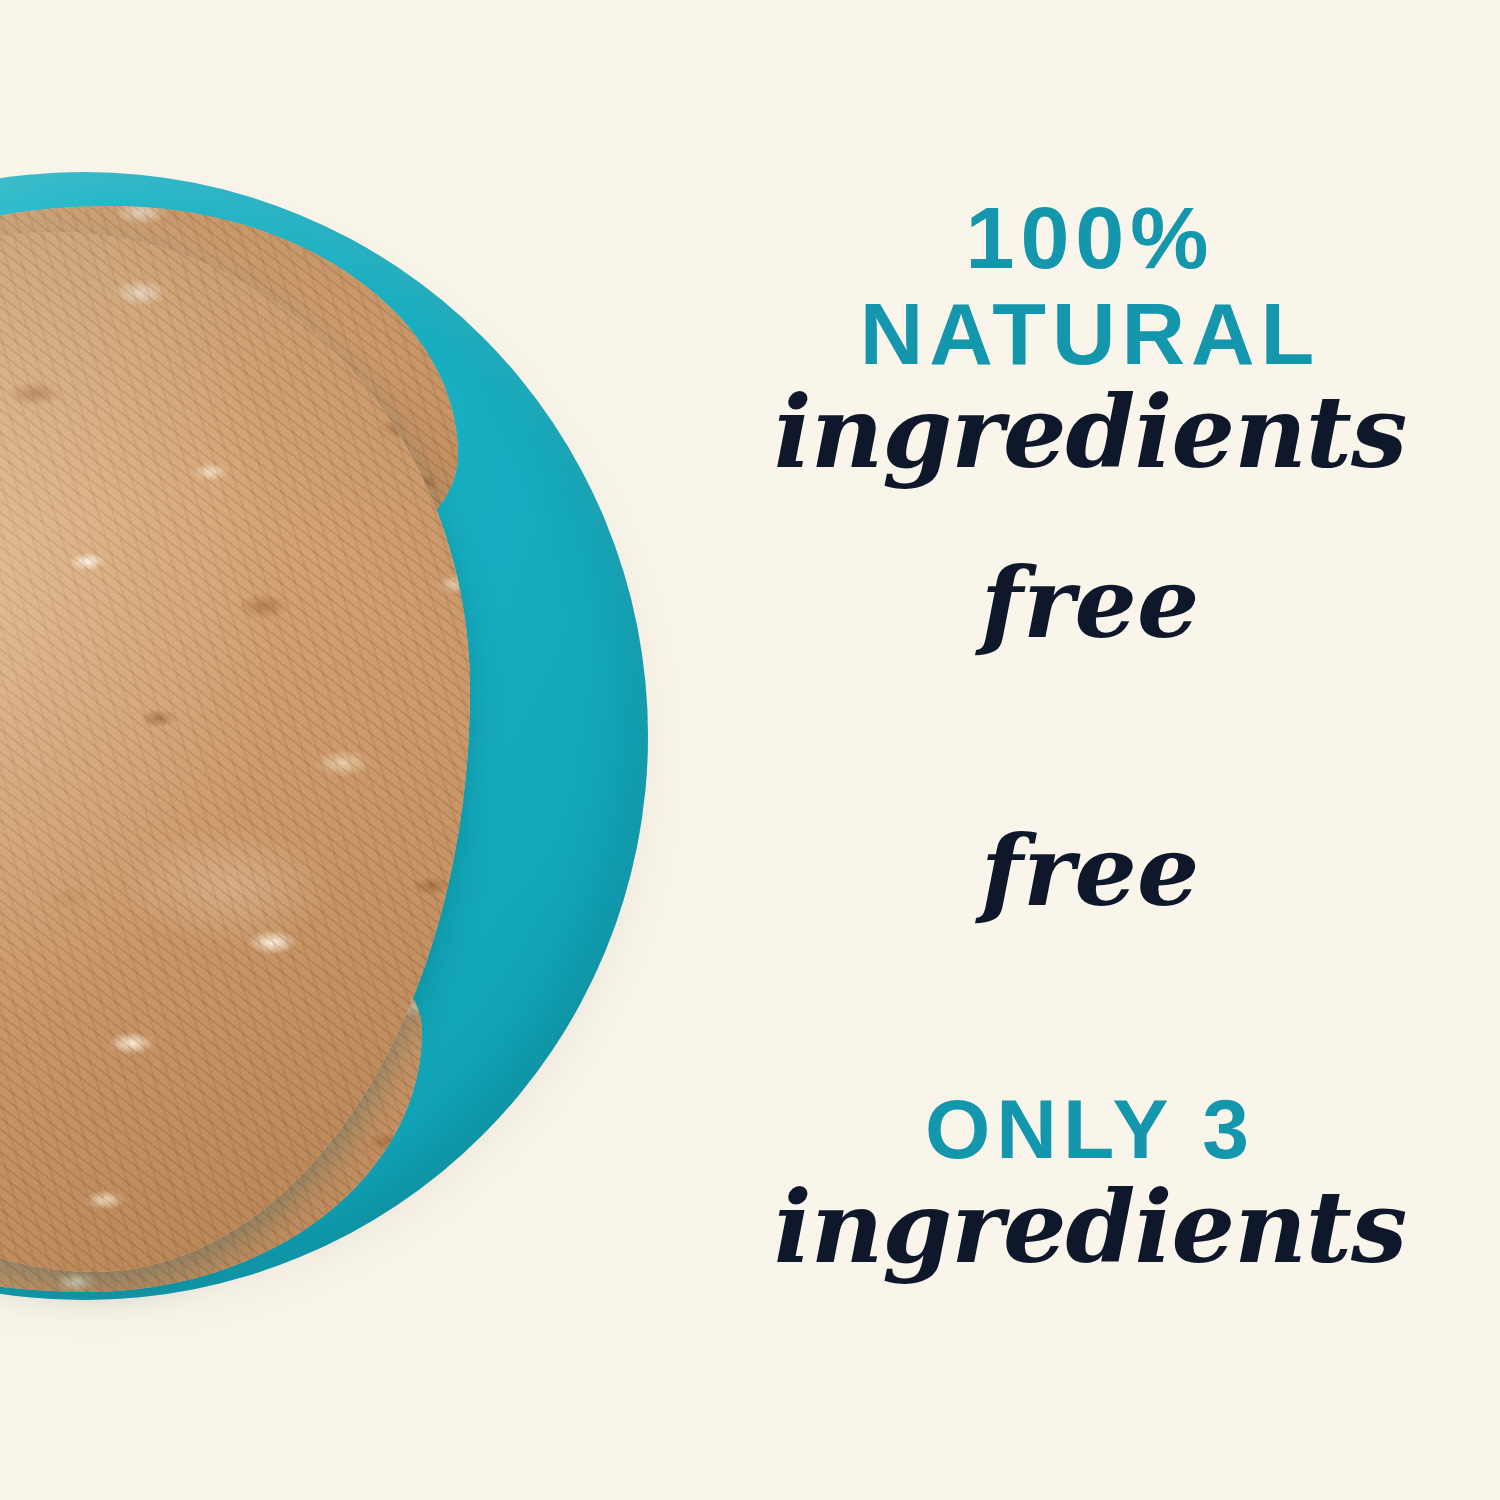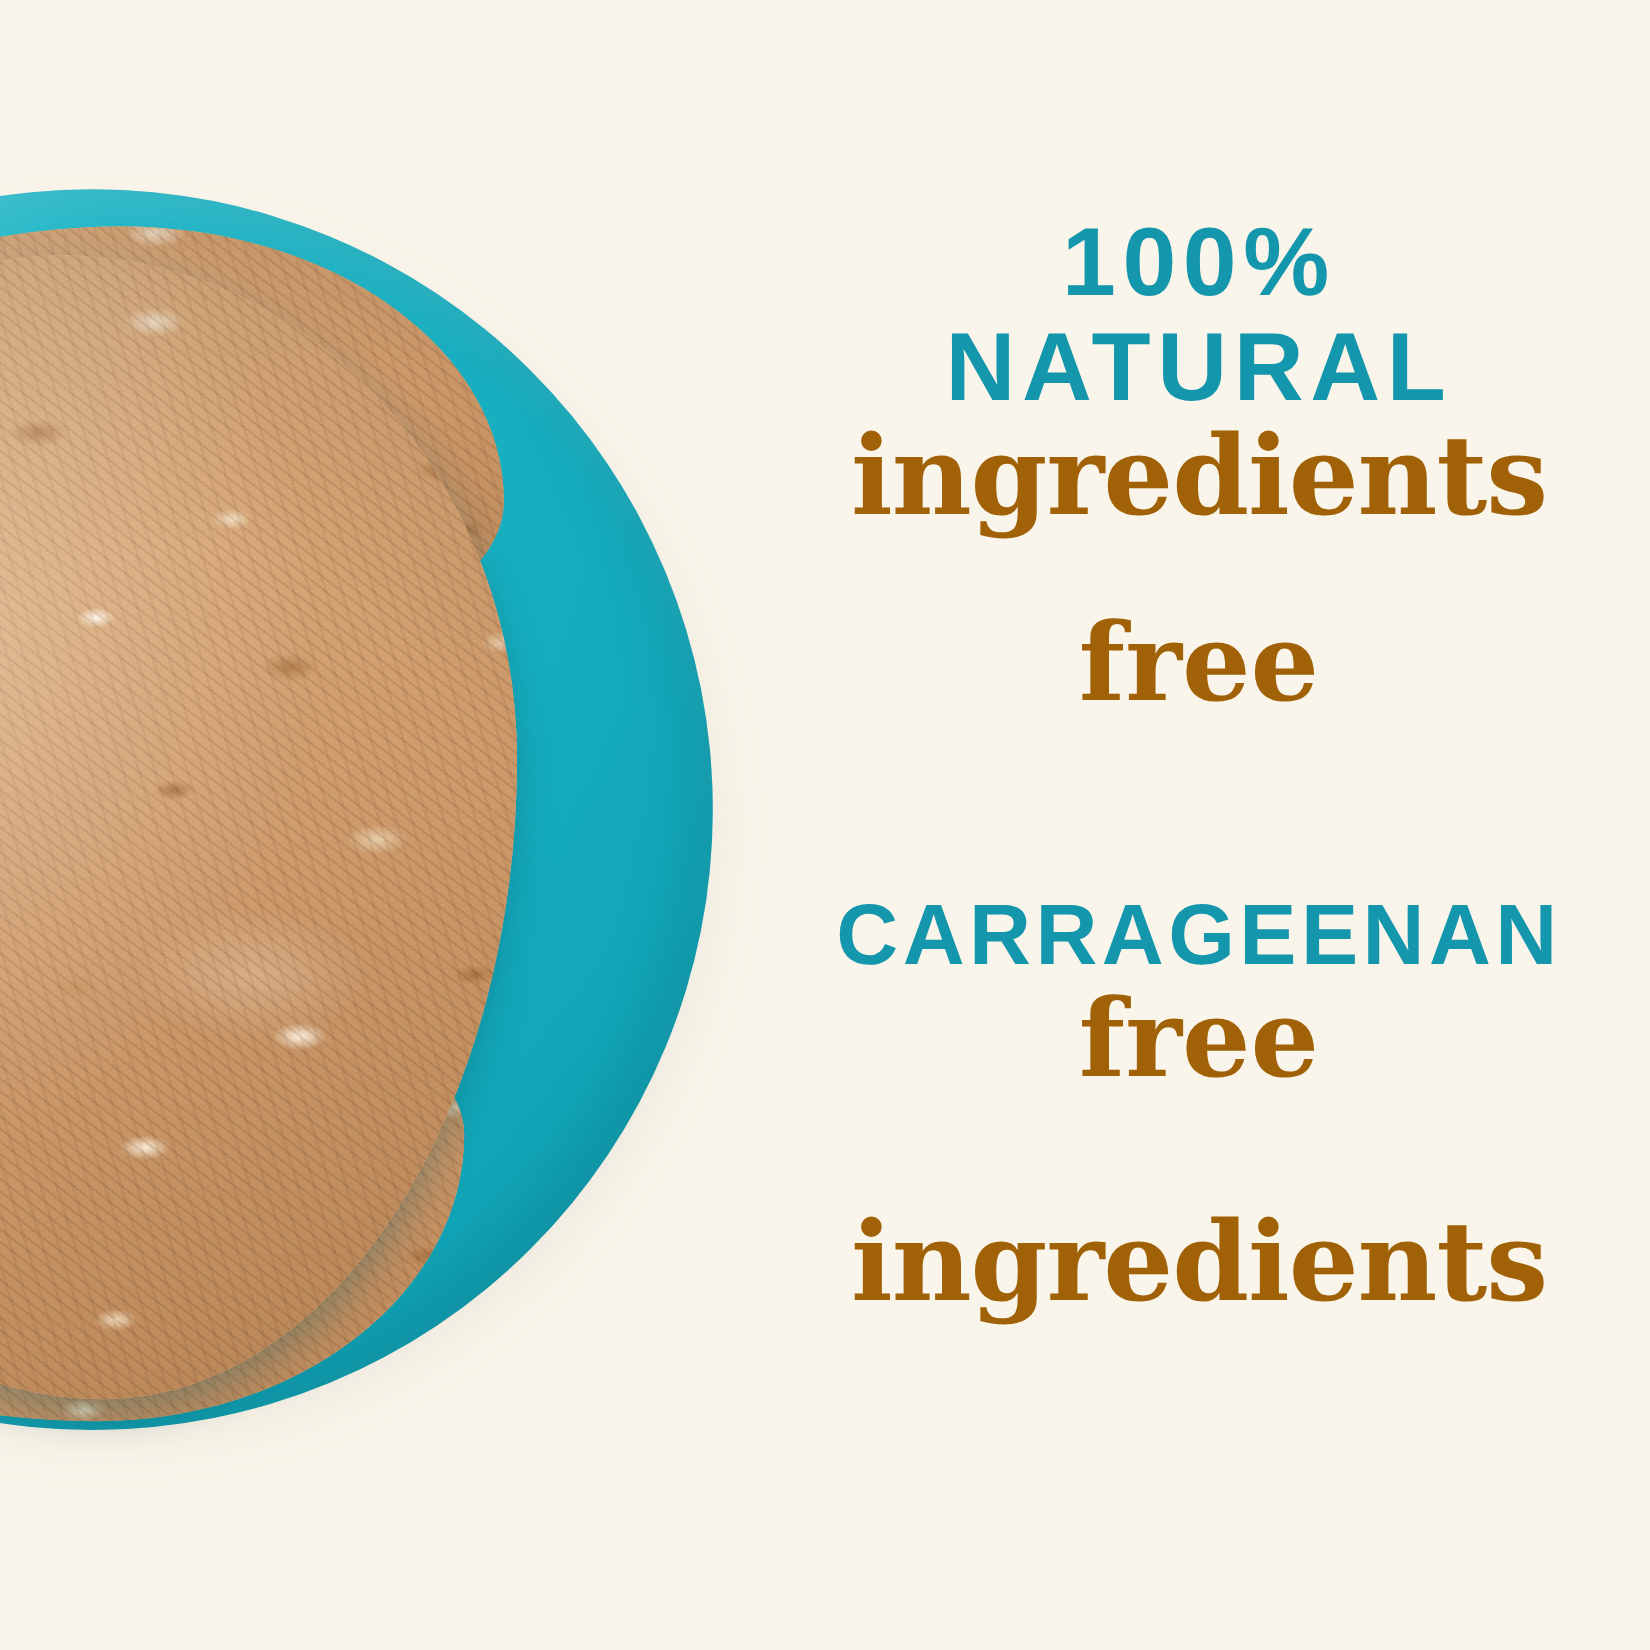--- a/index.html
+++ b/index.html
@@ -145,22 +145,23 @@
     display:block;
     color:#1496AC;
     font-family:"Liberation Sans", sans-serif;
     font-weight:700;
     text-transform:uppercase;
     line-height:.95;
     white-space:nowrap;
   }
   .benefit .scr{
     display:block;
-    color:#a16207;
+    color:#0f172a;
     font-family:"DejaVu Serif", serif;
+    font-style:italic;
     font-weight:700;
     line-height:.95;
     white-space:nowrap;
   }
 
   
   #b-natural{top:196px;}
   #b-natural .l1{font-size:88px;letter-spacing:6px;}
   #b-natural .l2{font-size:88px;letter-spacing:6px;margin-top:12px;}
   #b-natural .scr{font-size:100px;margin-top:10px;letter-spacing:-1px;}
@@ -219,23 +220,23 @@
       <span class="hdr l1">100%</span>
       <span class="hdr l2">NATURAL</span>
       <span class="scr">ingredients</span>
     </div>
 
     <div class="benefit" id="b-additive">
       <span class="scr">free</span>
     </div>
 
     <div class="benefit" id="b-carrageenan">
-      <span class="hdr">CARRAGEENAN</span>
       <span class="scr">free</span>
     </div>
 
     <div class="benefit" id="b-only3">
+      <span class="hdr">ONLY 3</span>
       <span class="scr">ingredients</span>
     </div>
 
   </div>
 
 </div>
 
 </body></html>

